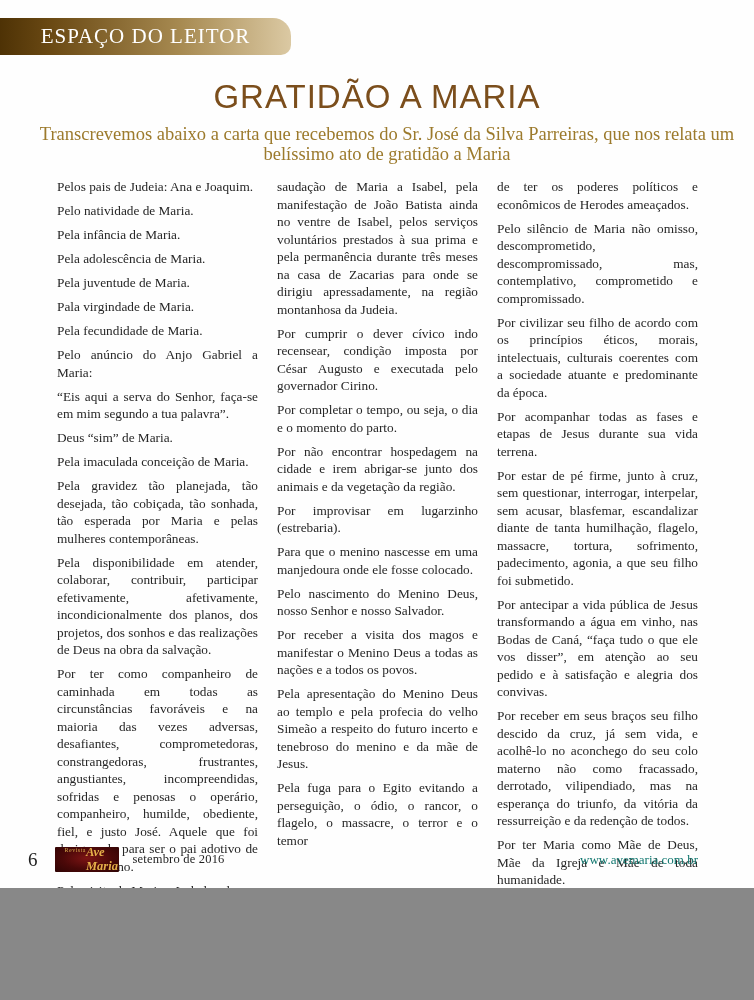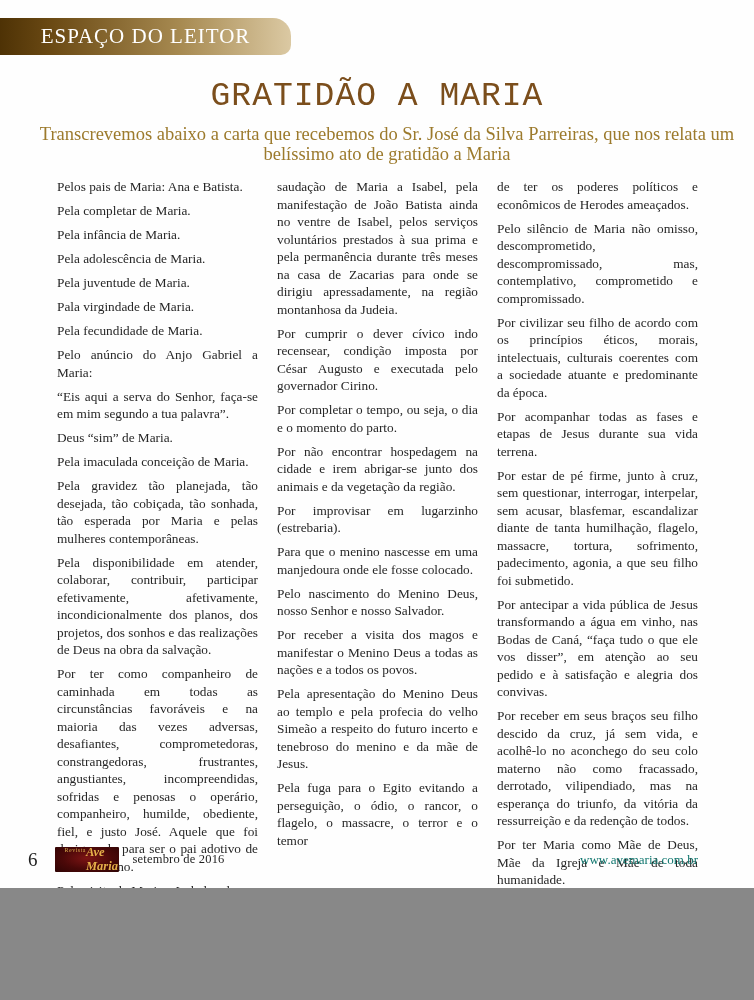--- a/index.html
+++ b/index.html
@@ -16,21 +16,21 @@
     display:flex;align-items:center;justify-content:center;
   }
   .banner-label{
     color:#ffffff;font-size:21px;letter-spacing:1px;line-height:1;
     font-family:"Liberation Serif", serif;
   }
   
   .headline{position:absolute;top:80px;left:0;width:754px;text-align:center;}
   .title{
     font-size:33px;line-height:1.05;color:#7b4e1c;letter-spacing:1px;
-    font-family:Liberation Mono, monospace;font-weight:normal;margin:0;
+    font-family:Liberation Sans, sans-serif;font-weight:normal;margin:0;
   }
   .subtitle{
     margin-top:9px;font-size:18.5px;line-height:20px;color:#9c7a2c;margin-left:20px;
   }
   
   .columns{
     position:absolute;top:178px;left:57px;width:641px;height:714px;
     display:flex;gap:19px;overflow:hidden;
   }
   .col{flex:1 1 0;text-align:justify;}
@@ -67,22 +67,22 @@
     <span class="banner-label">ESPAÇO DO LEITOR</span>
   </div>
 
   <div class="headline">
     <h1 class="title">GRATIDÃO A MARIA</h1>
     <div class="subtitle">Transcrevemos abaixo a carta que recebemos do Sr. José da Silva Parreiras, que nos relata um belíssimo ato de gratidão a Maria</div>
   </div>
 
   <div class="columns">
     <div class="col">
-        <p class="para">Pelos pais de Maria: Ana e Batista.</p>
-        <p class="para">Pela completar de Maria.</p>
+        <p class="para">Pelos pais de Judeia: Ana e Joaquim.</p>
+        <p class="para">Pelo natividade de Maria.</p>
         <p class="para">Pela infância de Maria.</p>
         <p class="para">Pela adolescência de Maria.</p>
         <p class="para">Pela juventude de Maria.</p>
         <p class="para">Pala virgindade de Maria.</p>
         <p class="para">Pela fecundidade de Maria.</p>
         <p class="para">Pelo anúncio do Anjo Gabriel a Maria:</p>
         <p class="para">“Eis aqui a serva do Senhor, faça-se em mim segundo a tua palavra”.</p>
         <p class="para">Deus “sim” de Maria.</p>
         <p class="para">Pela imaculada conceição de Maria.</p>
         <p class="para">Pela gravidez tão planejada, tão desejada, tão cobiçada, tão sonhada, tão esperada por Maria e pelas mulheres contemporâneas.</p>

